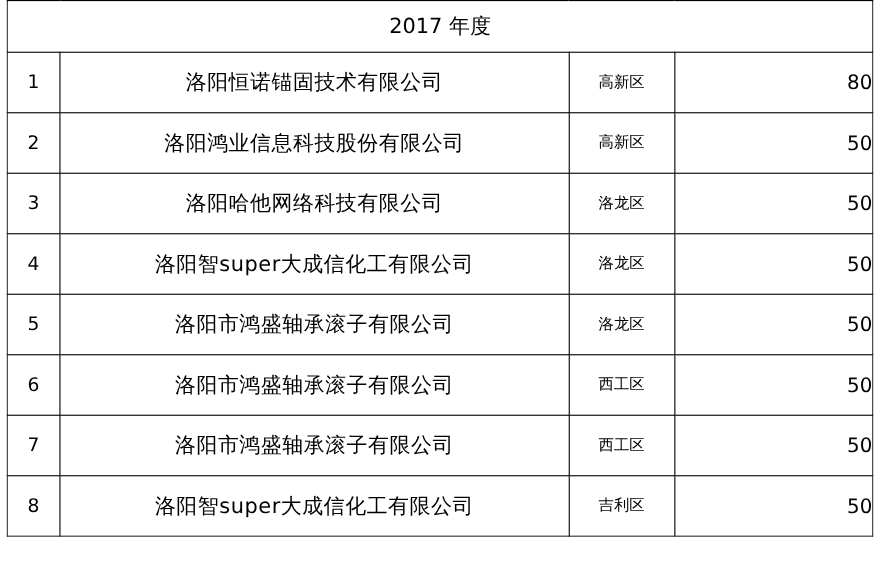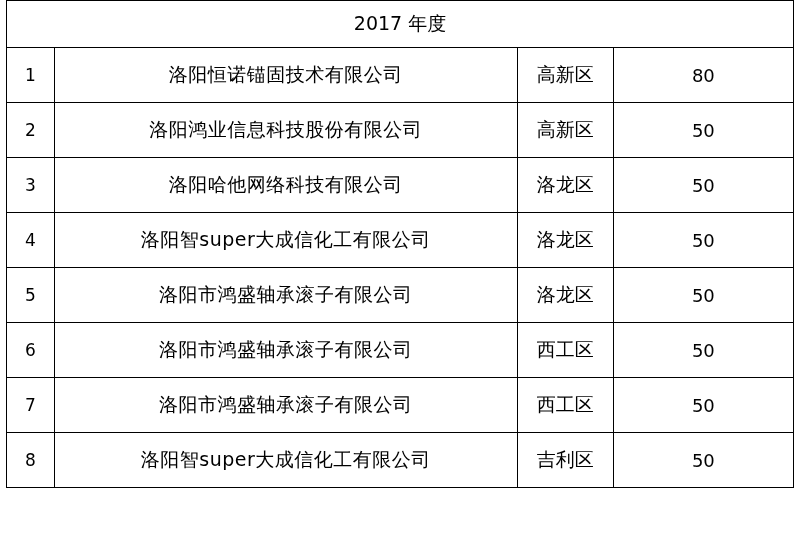--- a/index.html
+++ b/index.html
@@ -74,22 +74,22 @@
     font-size: 19px;
   }
 
   
   .body-row td {
     height: 54px;
     font-size: 18px;
   }
   .body-row td.seq { font-size: 17px; }
   .body-row td.name { font-size: 19px; letter-spacing: 0.5px; }
-  .body-row td.district { font-size: 19px; }
-  .body-row td.amount { font-size: 18px; }
+  .body-row td.district { font-size: 14px; }
+  .body-row td.amount { font-size: 18px; text-align: right; }
 
   
   .clip-wrap {
     position: relative;
     overflow: hidden;
   }
 </style>
 </head>
 <body>
 

